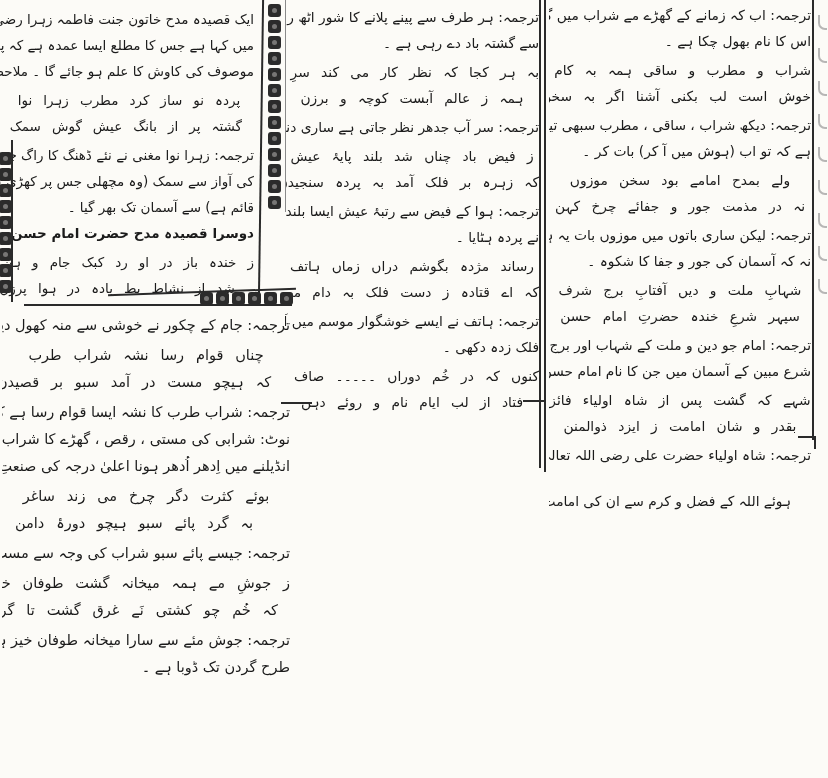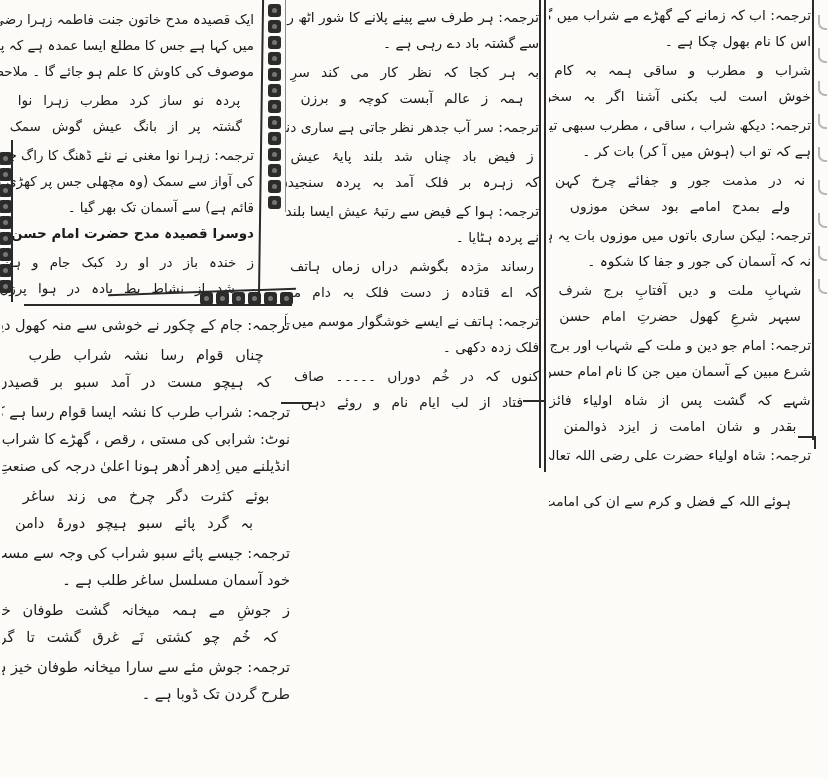--- a/index.html
+++ b/index.html
@@ -129,21 +129,20 @@
       <div class="block note">
         <div class="line l1">نوٹ: شرابی کی مستی ، رقص ، گھڑے کا شراب سے پُر ہونا اور شراب</div>
         <div class="line l2">انڈیلنے میں اِدھر اُدھر ہونا اعلیٰ درجہ کی صنعتِ ایہام کا حسن ہے ۔</div>
       </div>
       <div class="block verse">
         <div class="line l1">بوئے کثرت دگر چرخ می زند ساغر</div>
         <div class="line l2">بہ گرد پائے سبو ہیچو دورۂ دامن</div>
       </div>
       <div class="block prose">
         <div class="line l1">ترجمہ: جیسے پائے سبو شراب کی وجہ سے مست ہے اس کی خوشبو سے</div>
-        <div class="line l2">خود آسمان مسلسل ساغر طلب ہے ۔</div>
       </div>
       <div class="block verse">
         <div class="line l1">ز جوشِ مے ہمہ میخانہ گشت طوفان خیز</div>
         <div class="line l2">کہ خُم چو کشتی نَے غرق گشت تا گردن</div>
       </div>
       <div class="block prose">
         <div class="line l1">ترجمہ: جوش مئے سے سارا میخانہ طوفان خیز ہے جیسے گھڑا کشتی مئے کی</div>
         <div class="line l2">طرح گردن تک ڈوبا ہے ۔</div>
       </div>
     </div>
@@ -188,30 +187,30 @@
         </div>
         <div class="block verse">
           <div class="line l1">شراب و مطرب و ساقی ہمہ بہ کام تو اند</div>
           <div class="line l2">خوش است لب بکنی آشنا اگر بہ سخن</div>
         </div>
         <div class="block prose">
           <div class="line l1">ترجمہ: دیکھ شراب ، ساقی ، مطرب سبھی تیرے تابع ہیں ۔ تجھے بھی لازم</div>
           <div class="line l2">ہے کہ تو اب (ہوش میں آ کر) بات کر ۔</div>
         </div>
         <div class="block verse">
+          <div class="line l1">ولے بمدح امامے بود سخن موزوں</div>
           <div class="line l2">نہ در مذمت جور و جفائے چرخ کہن</div>
-          <div class="line l1">ولے بمدح امامے بود سخن موزوں</div>
         </div>
         <div class="block prose">
           <div class="line l1">ترجمہ: لیکن ساری باتوں میں موزوں بات یہ ہے کہ امام کی تعریف کر</div>
           <div class="line l2">نہ کہ آسمان کی جور و جفا کا شکوہ ۔</div>
         </div>
         <div class="block verse">
           <div class="line l1">شہابِ ملت و دیں آفتابِ برج شرف</div>
-          <div class="line l2">سپہر شرعِ کھول حضرتِ امام حسن</div>
+          <div class="line l2">سپہر شرعِ خندہ حضرتِ امام حسن</div>
         </div>
         <div class="block prose">
           <div class="line l1">ترجمہ: امام جو دین و ملت کے شہاب اور برج شرف کے آفتاب ہیں ۔</div>
           <div class="line l2">شرع مبین کے آسمان میں جن کا نام امام حسن (رضی اللہ تعالیٰ عنہ) ہے</div>
         </div>
         <div class="block verse">
           <div class="line l1">شہے کہ گشت پس از شاہ اولیاء فائز</div>
           <div class="line l2">بقدر و شان امامت ز ایزد ذوالمنن</div>
         </div>
         <div class="block prose">

